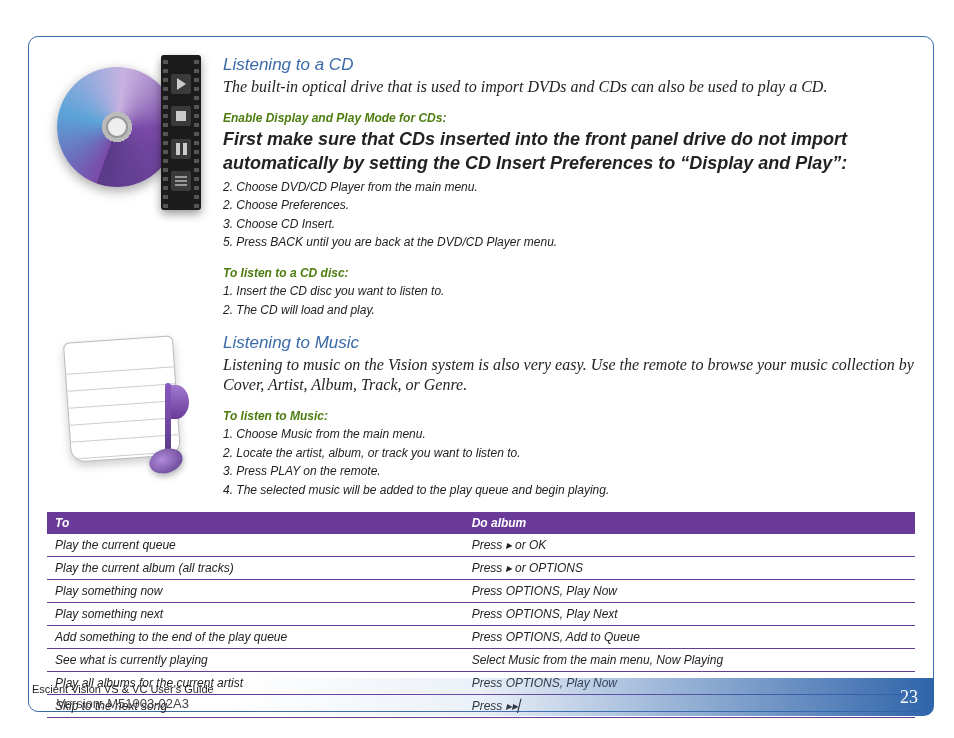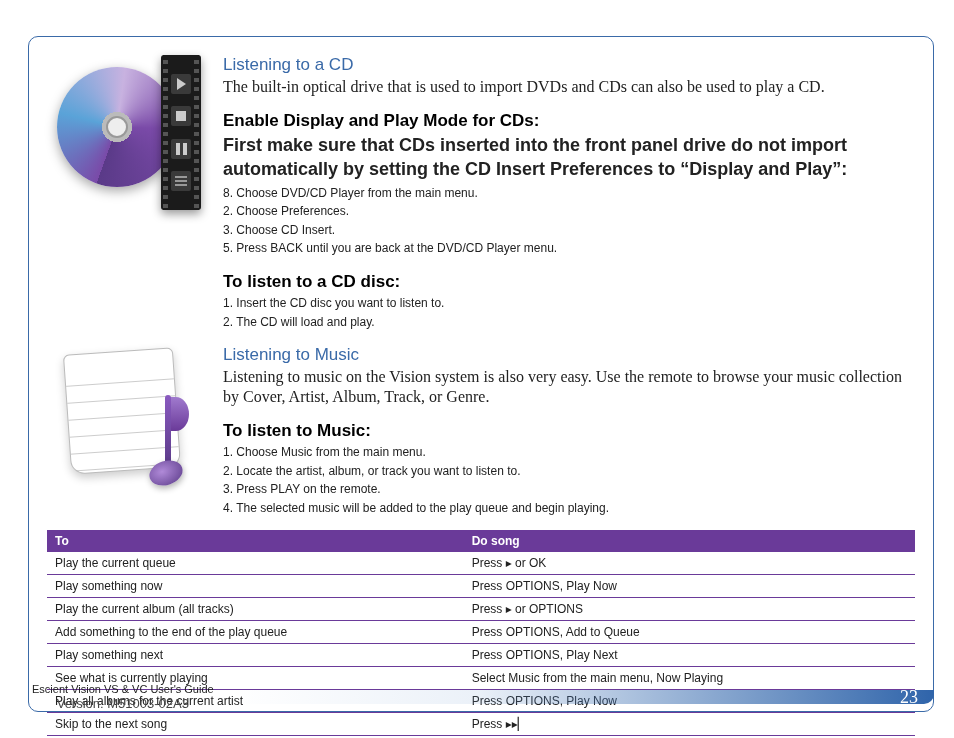--- a/index.html
+++ b/index.html
@@ -11,20 +11,21 @@
     font-size: 12px;
     color: #222;
     position: relative;
   }
   .page-frame {
     position: absolute;
     left: 28px; right: 20px; top: 36px; bottom: 26px;
     border: 1px solid #3a6aa8;
     border-radius: 10px;
     padding: 18px 0 0 0;
+    font-style: italic;
   }
   .content-row {
     display: flex;
     padding: 0 18px;
   }
   .illus {
     width: 170px;
     flex: 0 0 170px;
     display: flex;
     align-items: flex-start;
@@ -37,23 +38,23 @@
     font-weight: 400;
     margin-bottom: 2px;
   }
   .body-serif {
     font-family: "Times New Roman", Times, serif;
     font-size: 16px;
     line-height: 1.25;
     margin-bottom: 14px;
   }
   .sub-head-purple {
-    color: #000000;
+    color: #4d7c0f;
     font-weight: bold;
-    font-size: 17px;
+    font-size: 12px;
     margin-bottom: 2px;
   }
   .bold-line { font-weight: bold; font-size: 18px; line-height: 1.35; }
   ol.steps { list-style: none; margin: 2px 0 14px 0; }
   ol.steps li { font-size: 12px; line-height: 1.55; }
   table.actions {
     width: calc(100% - 36px);
     margin: 6px 18px 0 18px;
     border-collapse: collapse;
     font-size: 12px;
@@ -74,21 +75,21 @@
     position: absolute;
     left: 28px; right: 20px; bottom: 26px;
     height: 30px;
     display: flex;
     align-items: center;
   }
   .footer-left { font-size: 11px; line-height: 1.2; padding-left: 4px; text-align: center; }
   .footer-left .ver { font-size: 13px; color: #444; }
   .footer-grad {
     flex: 1;
-    height: 14px;
+    height: 38px;
     margin-left: 18px;
     background: linear-gradient(90deg, rgba(255,255,255,0) 0%, rgba(120,160,210,0.15) 35%, #2f64aa 100%);
     border-bottom-right-radius: 10px;
     display: flex; align-items: center; justify-content: flex-end;
     padding-right: 16px;
   }
   .page-num { color: #fff; font-size: 18px; font-family: "Times New Roman", serif; }
   
   .cd-wrap { position: relative; width: 150px; height: 160px; }
   .disc {
@@ -172,21 +173,21 @@
         </div>
       </div>
     </div>
     <div class="text-col">
       <h2 class="section">Listening to a CD</h2>
       <p class="body-serif">The built-in optical drive that is used to import DVDs and CDs can also be used to play a CD.</p>
 
       <div class="sub-head-purple">Enable Display and Play Mode for CDs:</div>
       <div class="bold-line">First make sure that CDs inserted into the front panel drive do not import automatically by setting the CD Insert Preferences to “Display and Play”:</div>
       <ol class="steps">
-        <li>8. Choose DVD/CD Player from the main menu.</li>
+        <li>2. Choose DVD/CD Player from the main menu.</li>
         <li>2. Choose Preferences.</li>
         <li>3. Choose CD Insert.</li>
         <li>5. Press BACK until you are back at the DVD/CD Player menu.</li>
       </ol>
 
       <div class="sub-head-purple">To listen to a CD disc:</div>
       <ol class="steps">
         <li>1. Insert the CD disc you want to listen to.</li>
         <li>2. The CD will load and play.</li>
       </ol>
@@ -215,43 +216,43 @@
         <li>3. Press PLAY on the remote.</li>
         <li>4. The selected music will be added to the play queue and begin playing.</li>
       </ol>
     </div>
   </div>
 
   <table class="actions">
     <thead>
       <tr>
         <th>To</th>
-        <th>Do song</th>
+        <th>Do album</th>
       </tr>
     </thead>
     <tbody>
       <tr>
           <td>Play the current queue</td>
           <td>Press  ▸ or OK</td>
         </tr>
       <tr>
+          <td>Play the current album (all tracks)</td>
+          <td>Press  ▸ or OPTIONS</td>
+        </tr>
+      <tr>
           <td>Play something now</td>
           <td>Press OPTIONS, Play Now</td>
         </tr>
       <tr>
-          <td>Play the current album (all tracks)</td>
-          <td>Press  ▸ or OPTIONS</td>
+          <td>Play something next</td>
+          <td>Press OPTIONS, Play Next</td>
         </tr>
       <tr>
           <td>Add something to the end of the play queue</td>
           <td>Press OPTIONS, Add to Queue</td>
-        </tr>
-      <tr>
-          <td>Play something next</td>
-          <td>Press OPTIONS, Play Next</td>
         </tr>
       <tr>
           <td>See what is currently playing</td>
           <td>Select Music from the main menu, Now Playing</td>
         </tr>
       <tr>
           <td>Play all albums for the current artist</td>
           <td>Press OPTIONS, Play Now</td>
         </tr>
       <tr>

